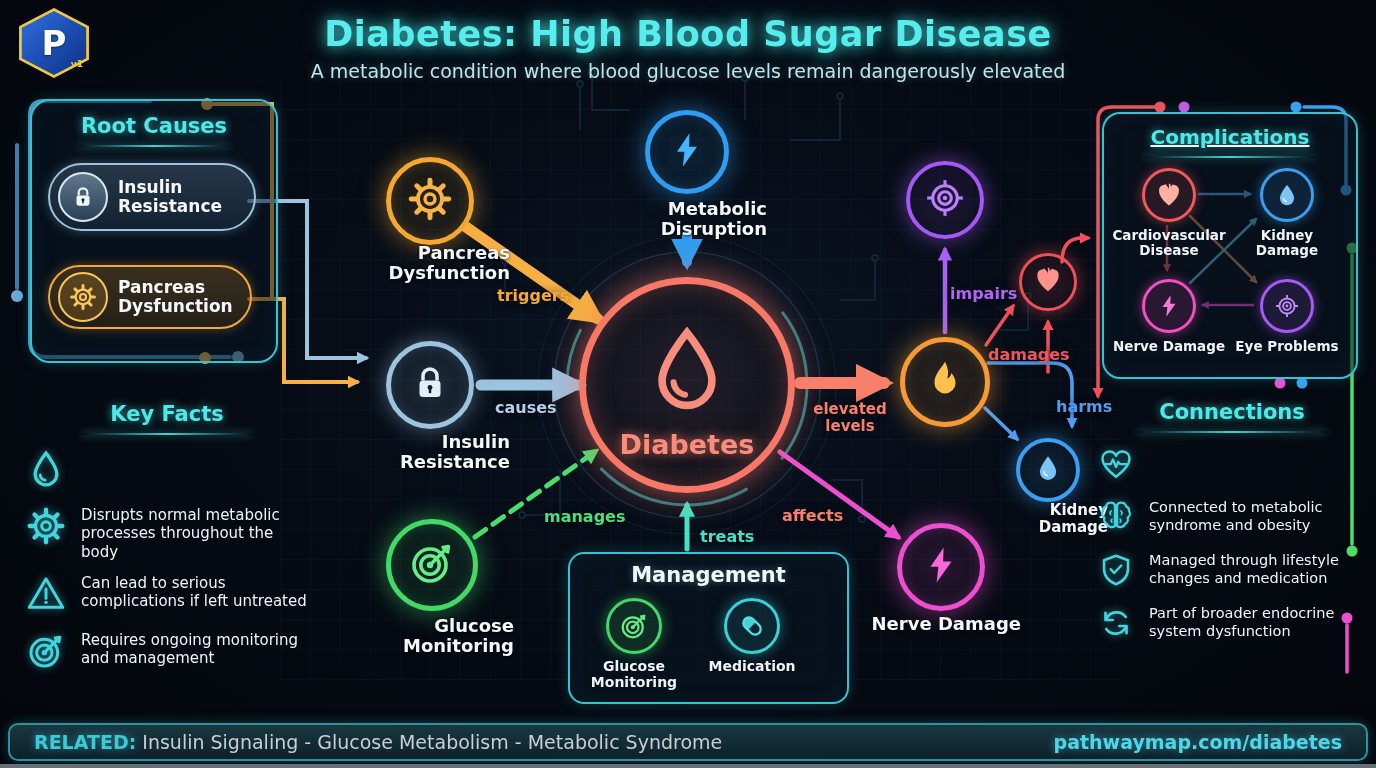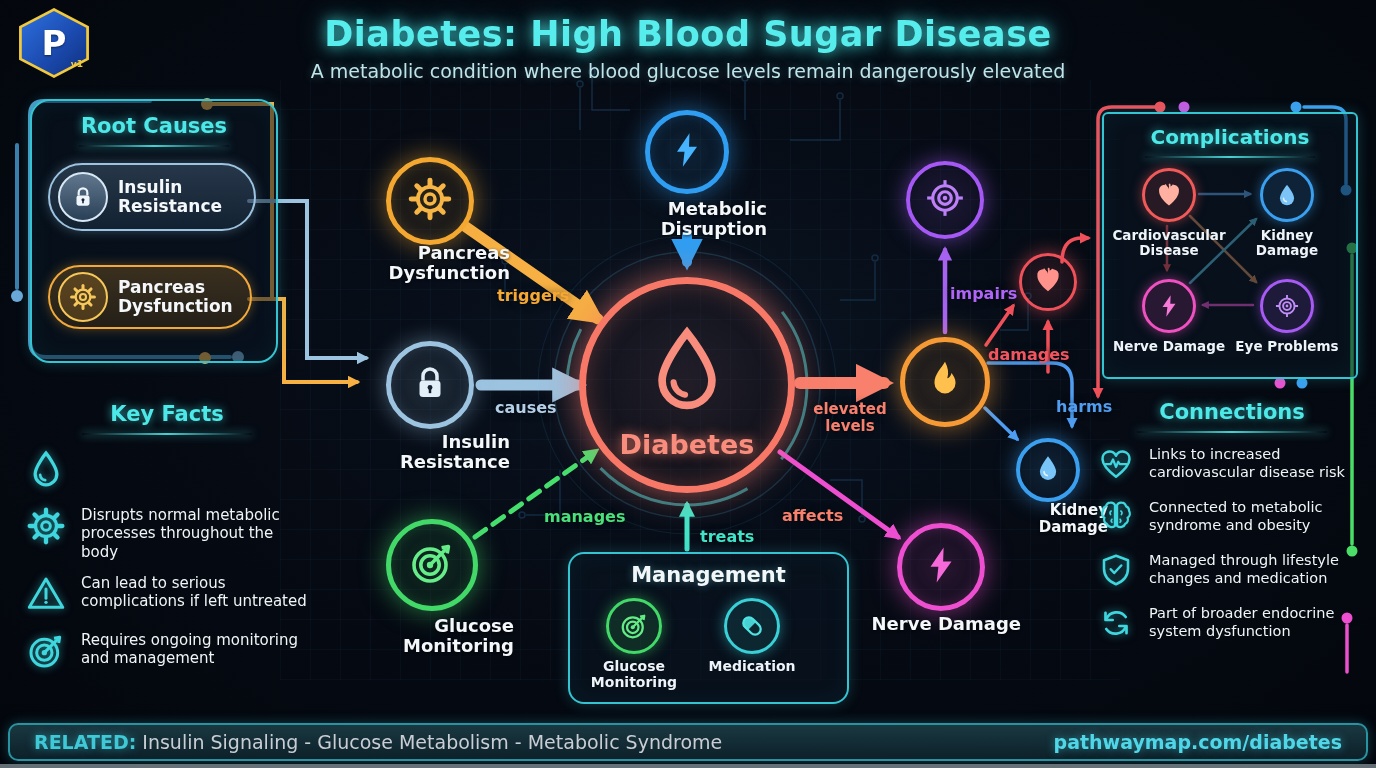--- a/index.html
+++ b/index.html
@@ -57,21 +57,21 @@
   .diab-label{position:absolute;left:0;right:0;bottom:26px;text-align:center;font-size:27px;font-weight:bold;color:#f98d7d;text-shadow:0 0 12px rgba(248,125,105,.8);}
   
   .elabel{z-index:2;font-size:16px;font-weight:bold;text-shadow:0 0 8px rgba(0,0,0,.6);}
   
   .mgmt-box{left:568px;top:552px;width:240px;height:148px;border-radius:16px;padding-left:37px;}
   .mgmt-title{position:absolute;top:9px;left:0;right:0;text-align:center;font-size:21px;font-weight:bold;color:#f2f7fa;text-shadow:0 0 8px rgba(120,220,230,.4);}
   .mcell{position:absolute;width:112px;display:flex;flex-direction:column;align-items:center;gap:5px;}
   .mcirc{width:56px;height:56px;border-radius:50%;display:flex;align-items:center;justify-content:center;box-sizing:border-box;}
   .mlabel{font-size:14px;font-weight:bold;text-align:center;line-height:1.12;}
   
-  .comp-box{left:1102px;top:112px;width:252px;height:263px;border-radius:6px;}
+  .comp-box{left:1102px;top:112px;width:252px;height:263px;border-radius:18px;text-decoration:underline;}
   .ccell{position:absolute;width:118px;display:flex;flex-direction:column;align-items:center;gap:6px;}
   .ccirc{width:54px;height:54px;border-radius:50%;display:flex;align-items:center;justify-content:center;box-sizing:border-box;}
   .clabel{font-size:13.5px;font-weight:bold;text-align:center;line-height:1.12;}
   
   .footer{left:8px;right:8px;bottom:7px;height:38px;z-index:3;display:flex;align-items:center;justify-content:space-between;padding:0 24px;box-sizing:border-box;border:2px solid #2a93a2;border-radius:10px;background:linear-gradient(180deg,rgba(34,74,84,.72),rgba(16,42,52,.72));box-shadow:0 0 12px rgba(45,160,175,.35);}
   .rel-wrap{font-size:19px;color:#c9ced4;}
   .rel-label{color:#3fc9d6;font-weight:bold;text-shadow:0 0 8px rgba(60,200,215,.6);}
   .url{font-size:19px;font-weight:bold;color:#4fd7e8;text-shadow:0 0 8px rgba(70,210,230,.55);}
   .bottom-strip{position:absolute;left:0;right:0;bottom:0;height:4px;background:#7d8a90;opacity:.8;z-index:4;}
 </style>
@@ -500,21 +500,20 @@
 
   <div class="el fact-list connections">
     <div>
       <div class="sec-title">Connections</div>
       <div class="sec-underline" style="width:190px;"></div>
     </div>
     <div class="fact">
       <span class="fact-ic"><svg width="36" height="36">
             <use href="#i-heartpulse"></use>
           </svg></span>
-      <span class="fact-text">Links to increased cardiovascular disease risk</span>
     </div>
     <div class="fact">
       <span class="fact-ic"><svg width="36" height="36">
             <use href="#i-brain"></use>
           </svg></span>
       <span class="fact-text">Connected to metabolic syndrome and obesity</span>
     </div>
     <div class="fact">
       <span class="fact-ic"><svg width="36" height="36">
             <use href="#i-shield"></use>

